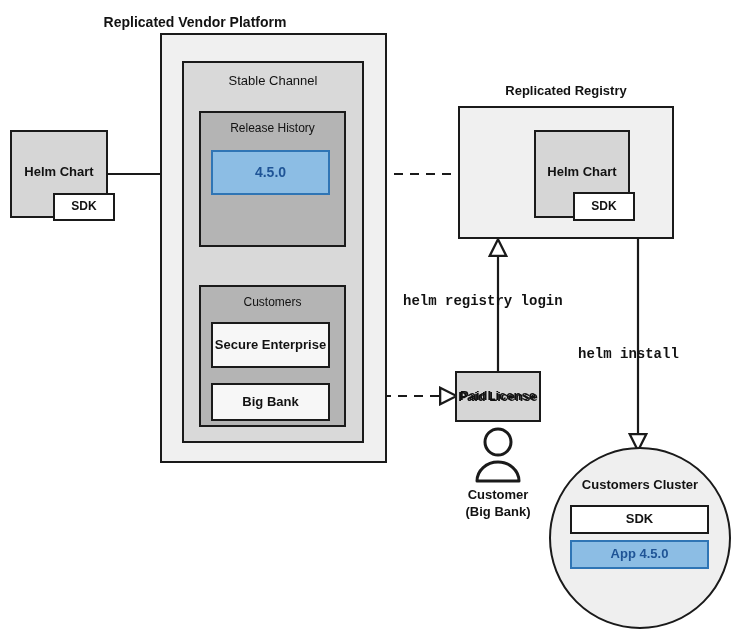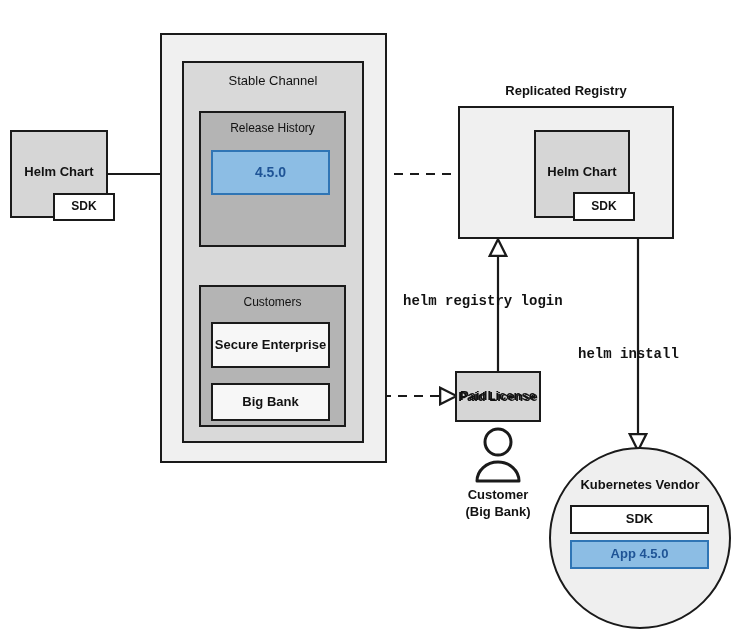--- a/index.html
+++ b/index.html
@@ -95,20 +95,21 @@
 
     <g>
       <path d="M 498 371 L 498 241" stroke="#1a1a1a" stroke-width="2.2" fill="none" marker-end="url(#arrow-open)"></path>
     </g>
 
     <g>
       <path d="M 638 239 L 638 449" stroke="#1a1a1a" stroke-width="2.2" fill="none" marker-end="url(#arrow-open)"></path>
     </g>
   </svg>
 
+  <div class="lbl" style="left:0; width:390px; top:14px; font-size:14px;">Replicated Vendor Platform</div>
 
   <div class="node" style="left:160px; top:33px; width:227px; height:430px; background:#f0f0f0; display:block;"></div>
 
   <div class="node" style="left:182px; top:61px; width:182px; height:382px; background:#d9d9d9; display:block;">
     <div class="group-title" style="top:11px; font-size:13px;">Stable Channel</div>
   </div>
 
   <div class="node" style="left:199px; top:111px; width:147px; height:136px; background:#b4b4b4; display:block;">
     <div class="group-title" style="top:9px; font-size:12px;">Release History</div>
   </div>
@@ -159,21 +160,21 @@
 
   <div class="lbl" style="left:428px; width:140px; top:487px; font-size:13px;">Customer</div>
   <div class="lbl" style="left:428px; width:140px; top:504px; font-size:13px;">(Big Bank)</div>
 
   <div class="mono" style="left:403px; top:293px; font-size:14px;">helm registry login</div>
 
   <div class="mono" style="left:578px; top:346px; font-size:14px;">helm install</div>
 
   <div class="circle" style="left:549px; top:447px; width:182px; height:182px;"></div>
 
-  <div class="lbl" style="left:549px; width:182px; top:477px; font-size:13px;">Kubernetes Vendor</div>
+  <div class="lbl" style="left:549px; width:182px; top:477px; font-size:13px;">Customers Cluster</div>
 
   <div class="node" style="left:570px; top:505px; width:139px; height:29px;
               background:#ffffff; font-size:13px;">SDK</div>
 
   <div class="node" style="left:570px; top:540px; width:139px; height:29px;
               background:#8cbde4; border-color:#2f75b5; color:#1f5496; font-size:13px;">App 4.5.0</div>
 
 </div>
 
 </body></html>

